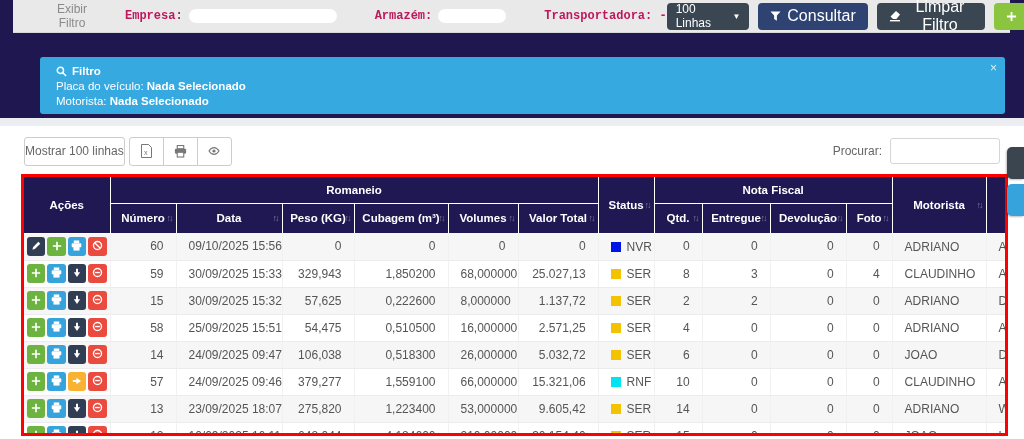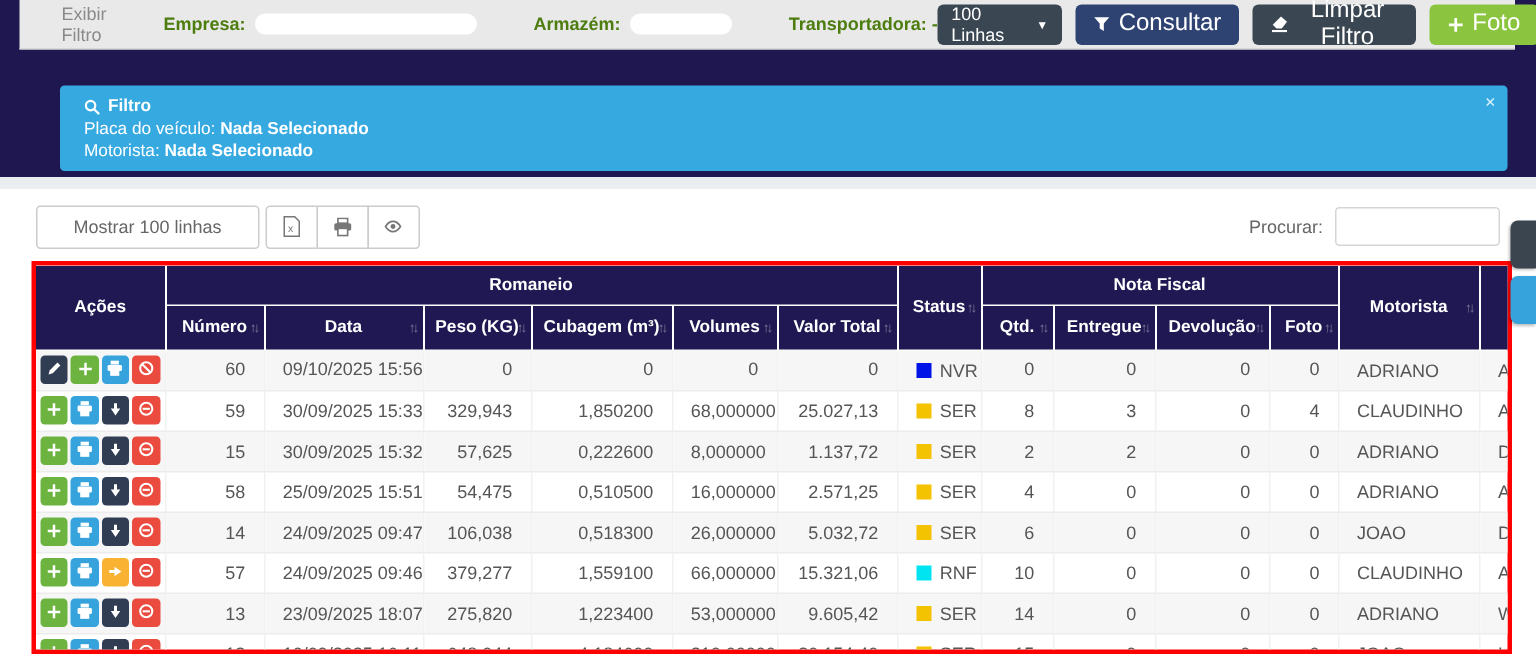--- a/index.html
+++ b/index.html
@@ -4,23 +4,23 @@
 <style>
   * { margin:0; padding:0; box-sizing:border-box; }
   html,body { width:1024px; height:439px; overflow:hidden; background:#fff;
     font-family:"Liberation Sans","DejaVu Sans",sans-serif; }
   .screen { position:relative; width:1024px; height:439px; }
 
   
   .app-header { position:absolute; top:0; left:0; width:1024px; height:118px; background:#1f1850; }
   .topbar { position:absolute; top:0; left:13px; right:14px; height:33px; background:#e9e9e9;
     border-bottom:1px solid #d8d8d8; display:flex; align-items:center; font-size:12px; color:#555; }
-  .exibir { margin-left:28px; color:#8a8a8a; cursor:pointer; }
+  .exibir { margin-left:44px; color:#8a8a8a; cursor:pointer;text-align:center; }
   .ctx { display:flex; align-items:center; margin-left:38px; white-space:nowrap; }
-  .ctx b { color:#4d7c0f; }
+  .ctx b { color:#be185d;font-family:Liberation Mono, monospace; }
   .redact { display:inline-block; height:14px; background:#fff; border-radius:7px; margin-left:6px; }
   .w150 { width:148px; } .w70 { width:68px; }
   .topbar-actions { display:flex; align-items:center; gap:9px; margin-left:auto; margin-right:56px; }
   .select-box { display:flex; align-items:center; justify-content:space-between; width:100px; height:27px;
     background:#3a4651; color:#fff; border-radius:4px; padding:0 9px; font-size:12px; cursor:pointer; }
   .select-box .chev { font-size:8px; color:#fff; }
   .tbtn { display:flex; align-items:center; gap:6px; height:27px; border:none; border-radius:4px;
     color:#fff; font-size:16px; padding:0 12px; cursor:pointer; font-family:inherit; }
   .tbtn svg { flex:0 0 auto; }
   .btn-consultar { background:#2e4372; }
@@ -33,21 +33,21 @@
   .fp-title { font-weight:bold; display:flex; align-items:center; gap:5px; }
   .fp-line b { font-weight:bold; }
   .fp-close { position:absolute; top:4px; right:8px; font-size:12px; color:#d9f1fb; cursor:pointer; }
 
   
   .content { position:absolute; top:118px; left:0; width:1024px; height:321px; background:#fff; }
   .content-strip { position:absolute; top:0; left:0; right:0; height:8px; background:#ebeef1; }
 
   .dt-toolbar { position:absolute; top:18px; left:24px; right:24px; height:30px; display:flex; align-items:center; }
   .btn-mostrar { height:29px; background:#fff; border:1px solid #ccc; border-radius:3px; color:#666;
-    font-size:12px; padding:0 24px; cursor:pointer; font-family:inherit; }
+    font-size:12px; padding:0 0; cursor:pointer; font-family:inherit; }
   .icon-group { display:flex; margin-left:4px; }
   .icon-group .igbtn { width:35px; height:29px; background:#fff; border:1px solid #ccc; margin-left:-1px;
     display:flex; align-items:center; justify-content:center; color:#777; cursor:pointer; }
   .icon-group .igbtn:first-child { border-radius:3px 0 0 3px; margin-left:0; }
   .icon-group .igbtn:last-child { border-radius:0 3px 3px 0; }
   .search-area { margin-left:auto; display:flex; align-items:center; gap:8px; font-size:12px; color:#666; }
   .search-area input { width:110px; height:26px; border:1px solid #d5d5d5; border-radius:3px; padding:0 6px;
     font-size:12px; font-family:inherit; color:#444; }
 
   

